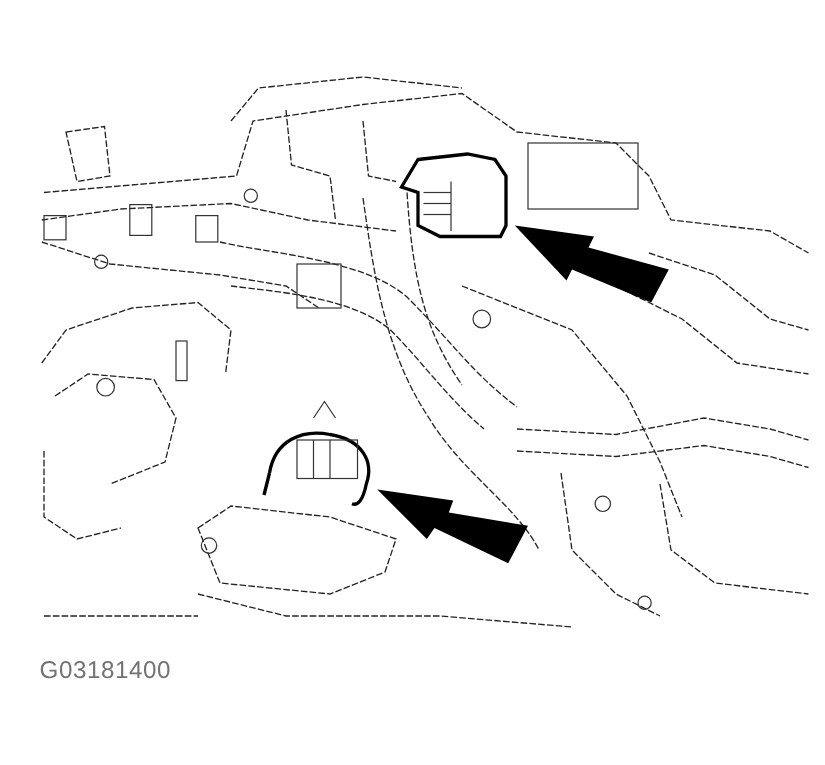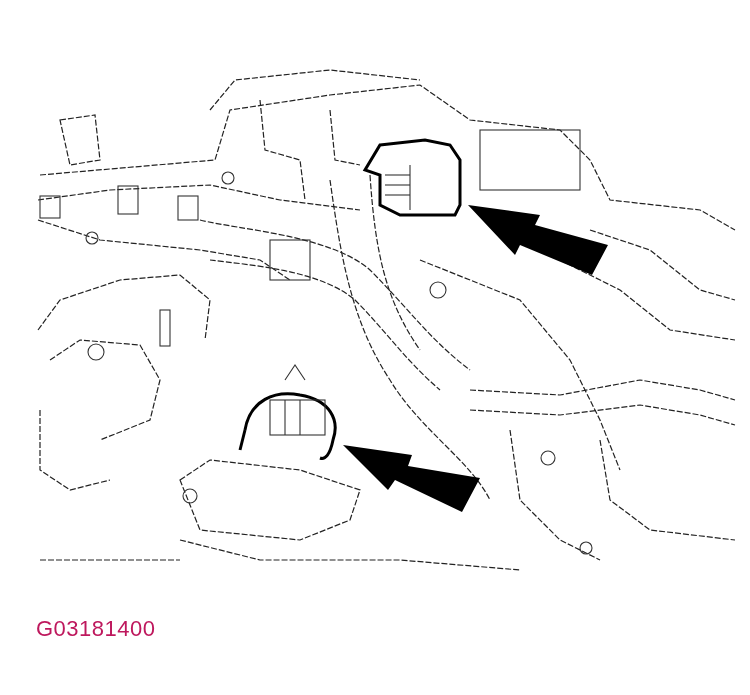--- a/index.html
+++ b/index.html
@@ -1,18 +1,18 @@
 <!DOCTYPE html>
 <html><head>
 <meta charset="utf-8">
 <style>
   html, body { margin: 0; padding: 0; background: #ffffff; }
   body { width: 750px; height: 695px; position: relative; overflow: hidden; font-family: "Liberation Sans", sans-serif; }
   #drawing { position: absolute; left: 0; top: 0; width: 750px; height: 580px; }
-  #figure-label { position: absolute; left: 36px; top: 616px; font-size: 22px; color: #be185d; letter-spacing: 0.5px; }
+  #figure-label { position: absolute; left: 36px; top: 596px; font-size: 22px; color: #737373; letter-spacing: 0.5px; }
   .ln { fill: none; stroke: #222; stroke-width: 1.2; stroke-dasharray: 6 2; }
   .ls { fill: none; stroke: #333; stroke-width: 1.1; }
   .conn { fill: none; stroke: #000; stroke-width: 3; }
   .arrow { fill: #000; }
 </style>
 </head>
 <body>
 
 <svg id="drawing" viewBox="0 0 750 580" xmlns="http://www.w3.org/2000/svg">
 

